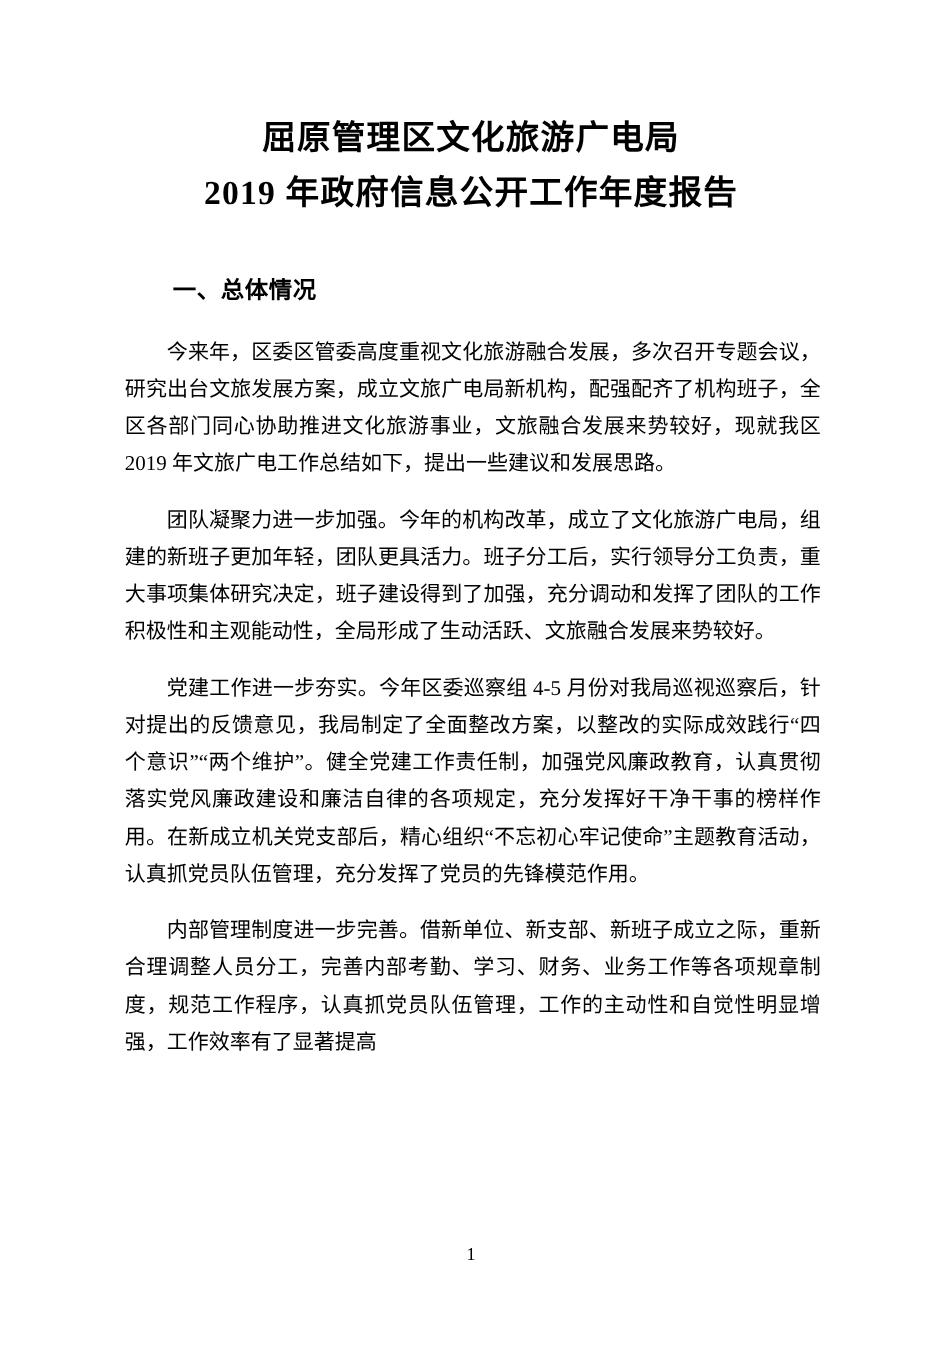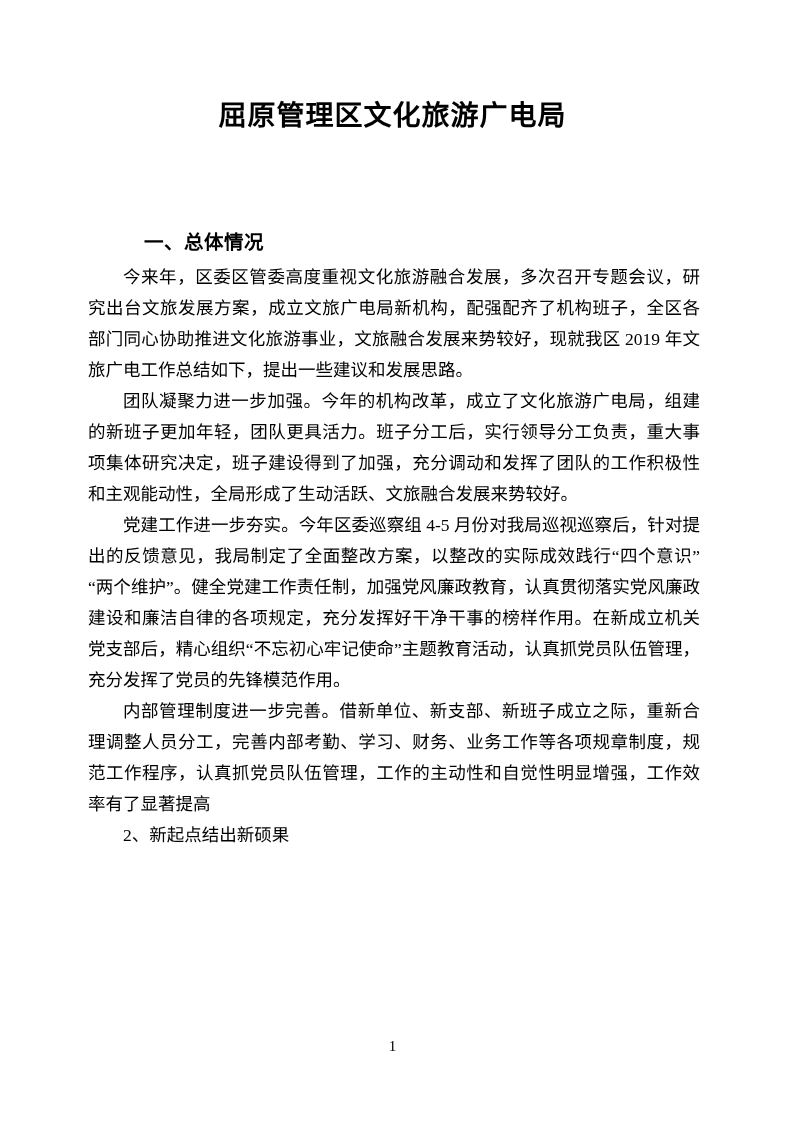--- a/index.html
+++ b/index.html
@@ -43,21 +43,21 @@
   .body-text {
     position: absolute;
     top: 262px;
     left: 88px;
     width: 612px;
     font-size: 17.5px;
     line-height: 31px;
     text-align: justify;
   }
   .body-text p {
-    margin: 0;
+    margin: 16px;
     padding: 0;
     text-indent: 2em;
     font-family: Liberation Serif, serif;
   }
   .page-number {
     position: absolute;
     top: 1036px;
     left: 0;
     width: 100%;
     text-align: center;
@@ -65,27 +65,27 @@
     line-height: 20px;
   }
 </style>
 </head>
 <body>
 
 <div class="page">
 
   <div class="title-block">
     <div>屈原管理区文化旅游广电局</div>
+    <div>2019 年政府信息公开工作年度报告</div>
   </div>
 
   <div class="section-heading">一、总体情况</div>
 
   <div class="body-text">
     <p>今来年，区委区管委高度重视文化旅游融合发展，多次召开专题会议，研究出台文旅发展方案，成立文旅广电局新机构，配强配齐了机构班子，全区各部门同心协助推进文化旅游事业，文旅融合发展来势较好，现就我区 2019 年文旅广电工作总结如下，提出一些建议和发展思路。</p>
     <p>团队凝聚力进一步加强。今年的机构改革，成立了文化旅游广电局，组建的新班子更加年轻，团队更具活力。班子分工后，实行领导分工负责，重大事项集体研究决定，班子建设得到了加强，充分调动和发挥了团队的工作积极性和主观能动性，全局形成了生动活跃、文旅融合发展来势较好。</p>
     <p>党建工作进一步夯实。今年区委巡察组 4-5 月份对我局巡视巡察后，针对提出的反馈意见，我局制定了全面整改方案，以整改的实际成效践行“四个意识”“两个维护”。健全党建工作责任制，加强党风廉政教育，认真贯彻落实党风廉政建设和廉洁自律的各项规定，充分发挥好干净干事的榜样作用。在新成立机关党支部后，精心组织“不忘初心牢记使命”主题教育活动，认真抓党员队伍管理，充分发挥了党员的先锋模范作用。</p>
     <p>内部管理制度进一步完善。借新单位、新支部、新班子成立之际，重新合理调整人员分工，完善内部考勤、学习、财务、业务工作等各项规章制度，规范工作程序，认真抓党员队伍管理，工作的主动性和自觉性明显增强，工作效率有了显著提高</p>
-    <p>2、新起点结出新硕果</p>
   </div>
 
   <div class="page-number">1</div>
 
 </div>
 
 </body></html>

